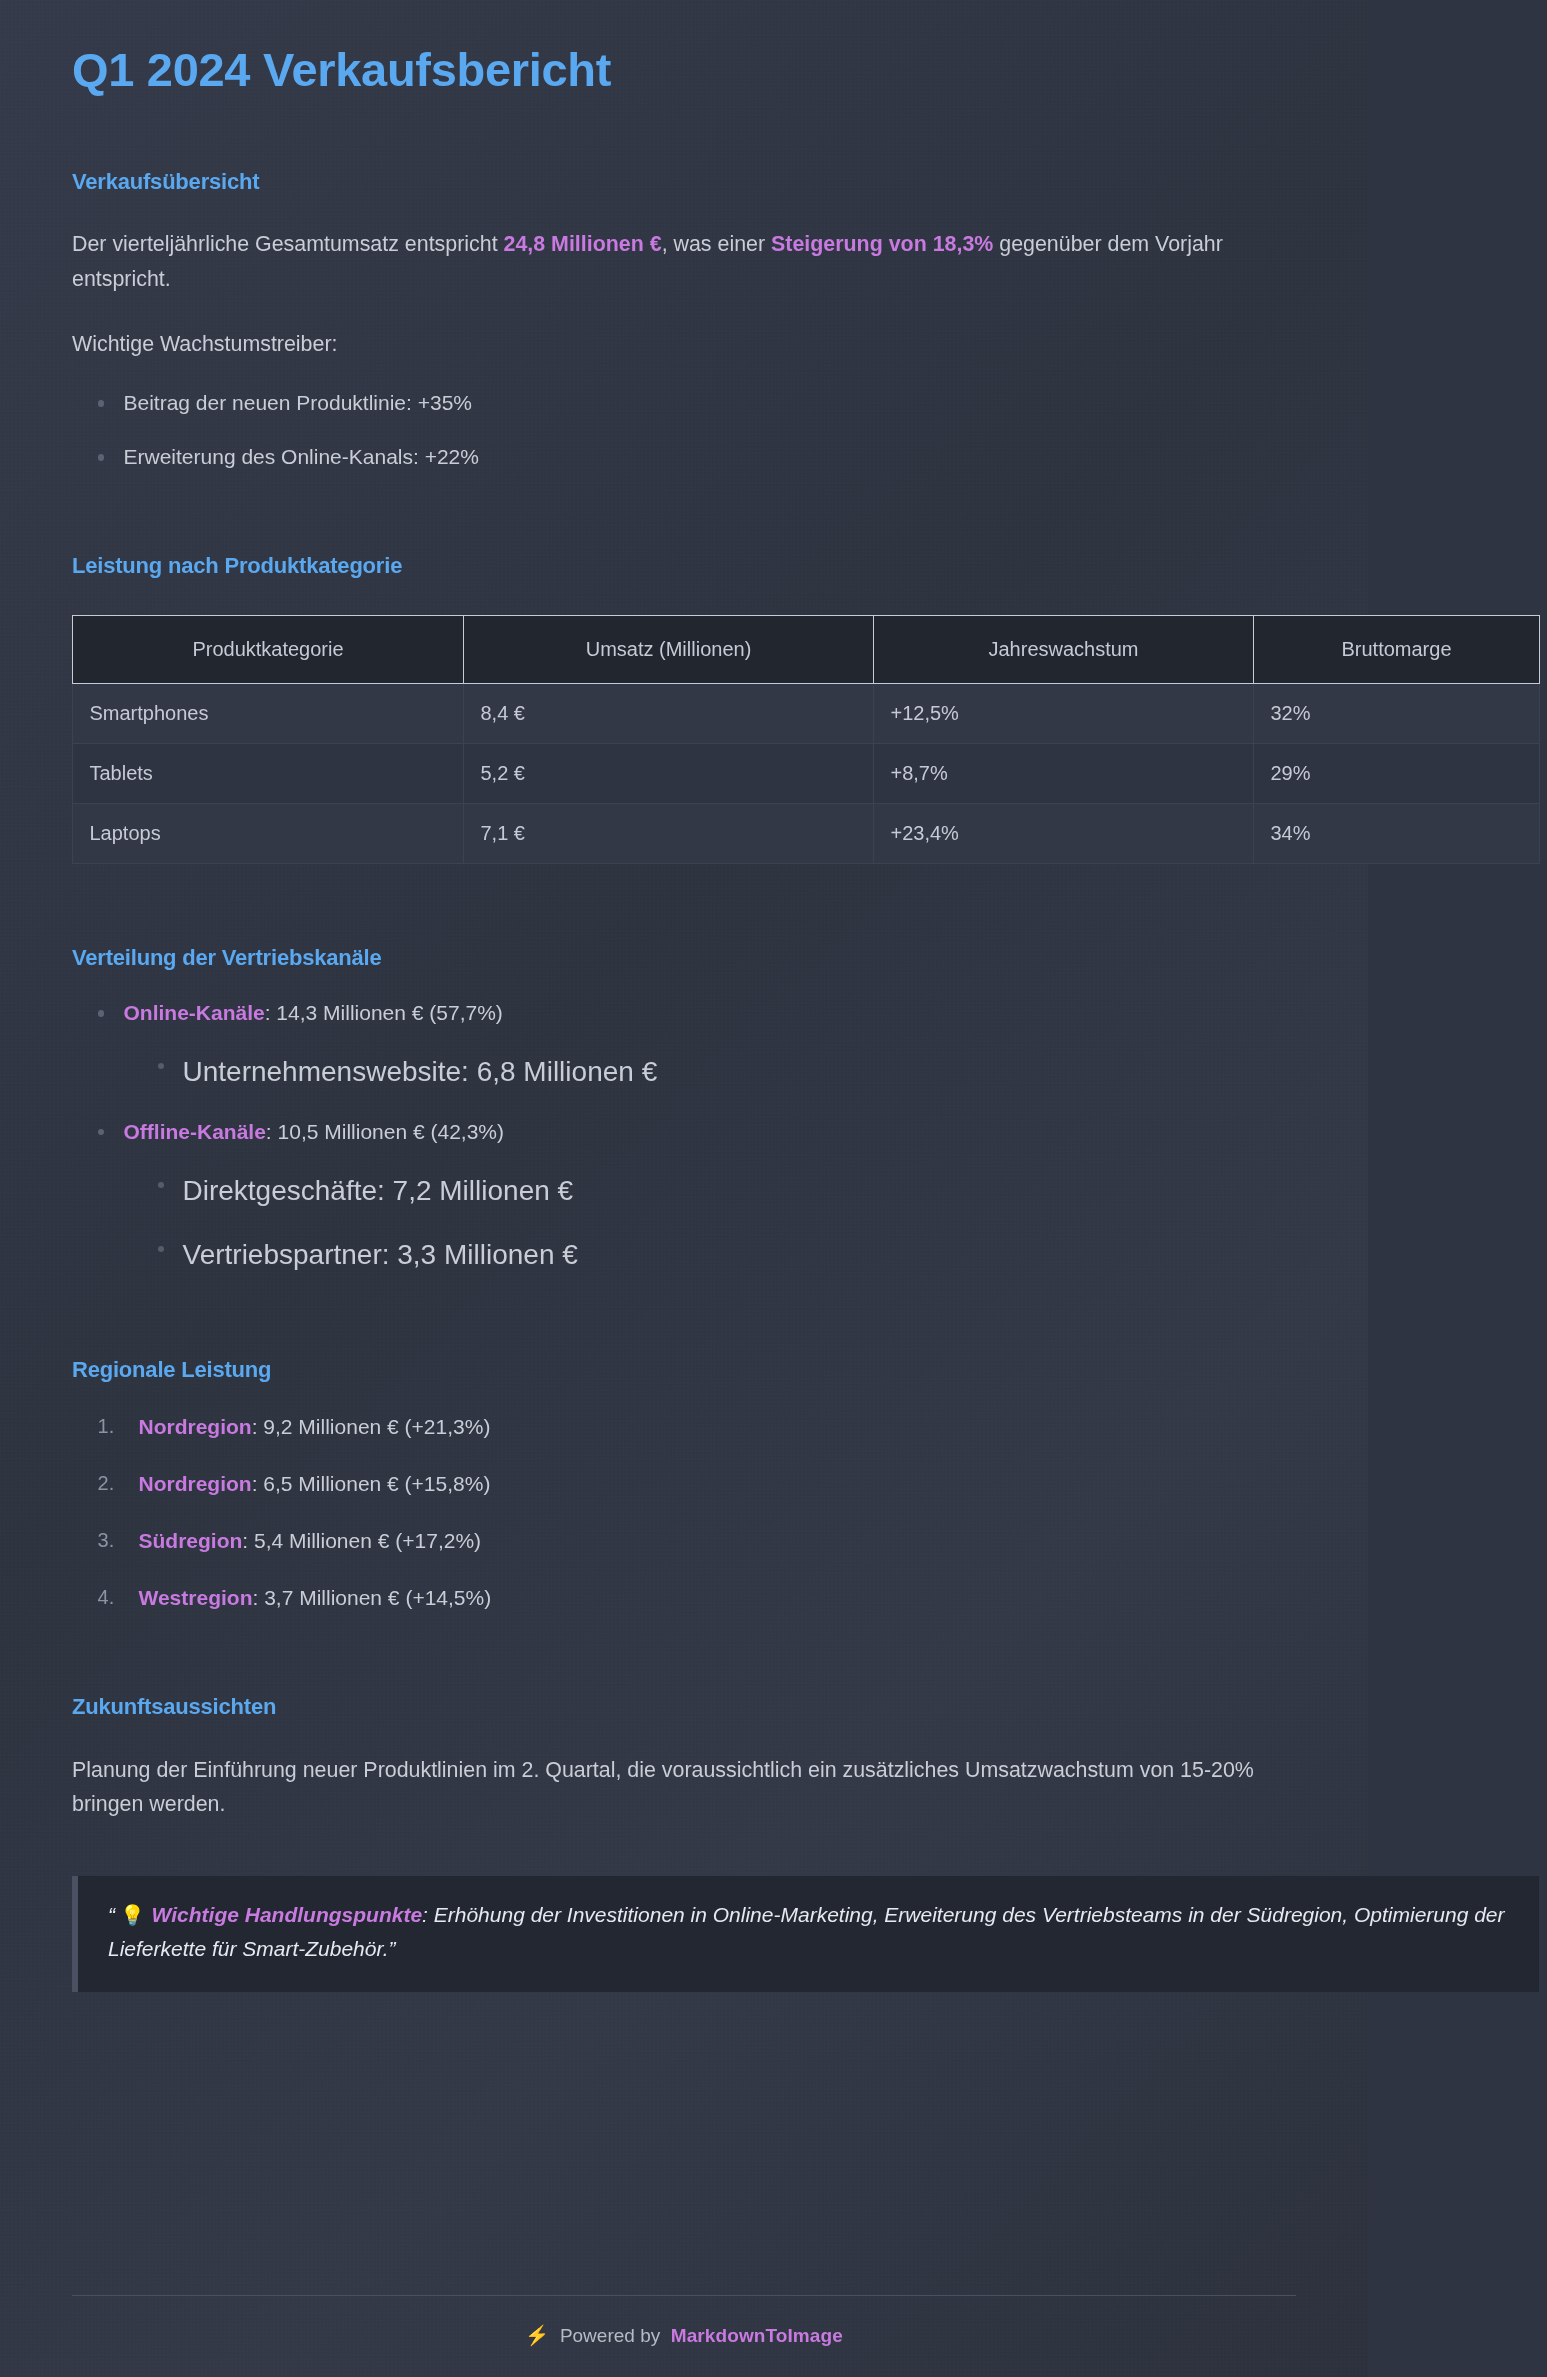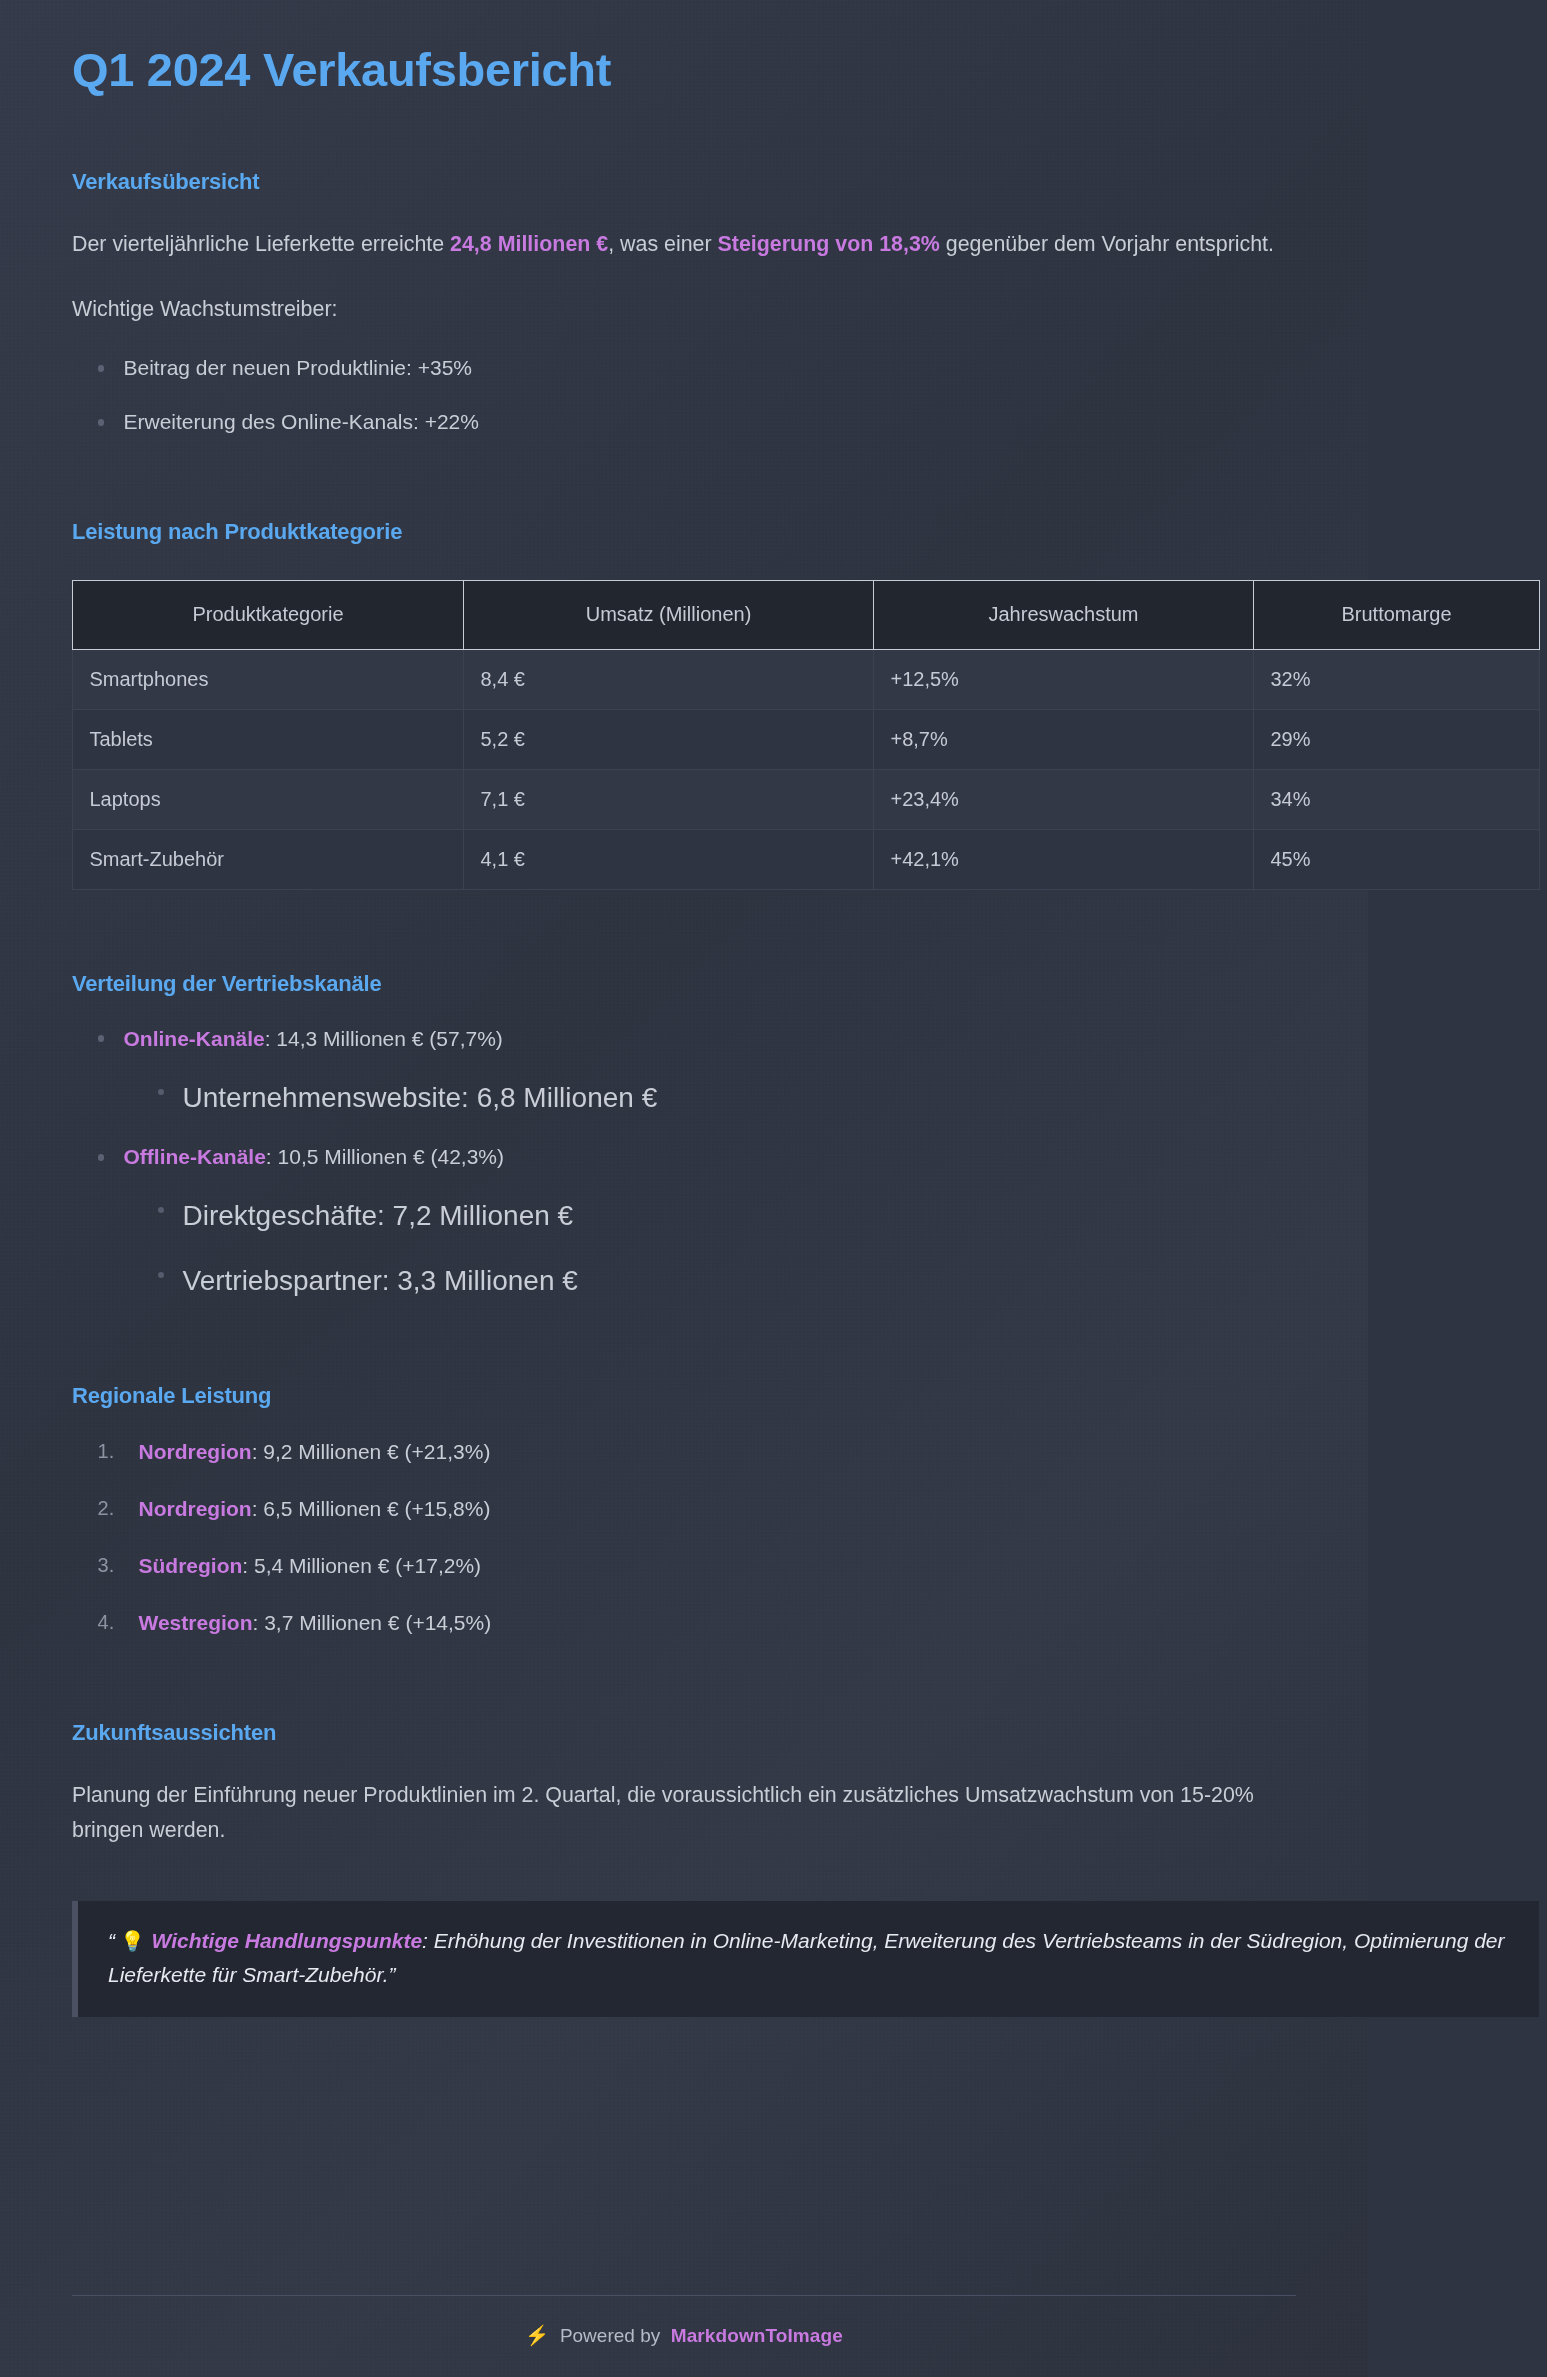--- a/index.html
+++ b/index.html
@@ -253,21 +253,21 @@
 
 <div class="page">
   <div class="content">
 
     <h1 class="doc-title">Q1 2024 Verkaufsbericht</h1>
 
     <div class="h2-block first">
       <h2 class="section-title">Verkaufsübersicht</h2>
     </div>
 
-    <p class="body"><span>Der vierteljährliche Lieferkette erreichte </span><span class="accent">24,8 Millionen €</span><span>, was einer </span><span class="accent">Steigerung von 18,3%</span><span> gegenüber dem Vorjahr entspricht.</span></p>
+    <p class="body"><span>Der vierteljährliche Gesamtumsatz entspricht </span><span class="accent">24,8 Millionen €</span><span>, was einer </span><span class="accent">Steigerung von 18,3%</span><span> gegenüber dem Vorjahr entspricht.</span></p>
 
     <p class="body tight">Wichtige Wachstumstreiber:</p>
 
     <ul class="md-list">
       <li>Beitrag der neuen Produktlinie: +35%</li>
       <li>Erweiterung des Online-Kanals: +22%</li>
     </ul>
 
     <div class="h2-block">
       <h2 class="section-title">Leistung nach Produktkategorie</h2>
@@ -301,26 +301,20 @@
             <td>5,2 €</td>
             <td>+8,7%</td>
             <td>29%</td>
           </tr>
           <tr>
             <td>Laptops</td>
             <td>7,1 €</td>
             <td>+23,4%</td>
             <td>34%</td>
           </tr>
-          <tr>
-            <td>Smart-Zubehör</td>
-            <td>4,1 €</td>
-            <td>+42,1%</td>
-            <td>45%</td>
-          </tr>
         </tbody>
       </table>
     </div>
 
     <div class="h2-block">
       <h2 class="section-title">Verteilung der Vertriebskanäle</h2>
     </div>
 
     <ul class="md-list">
       <li class="has-children">

